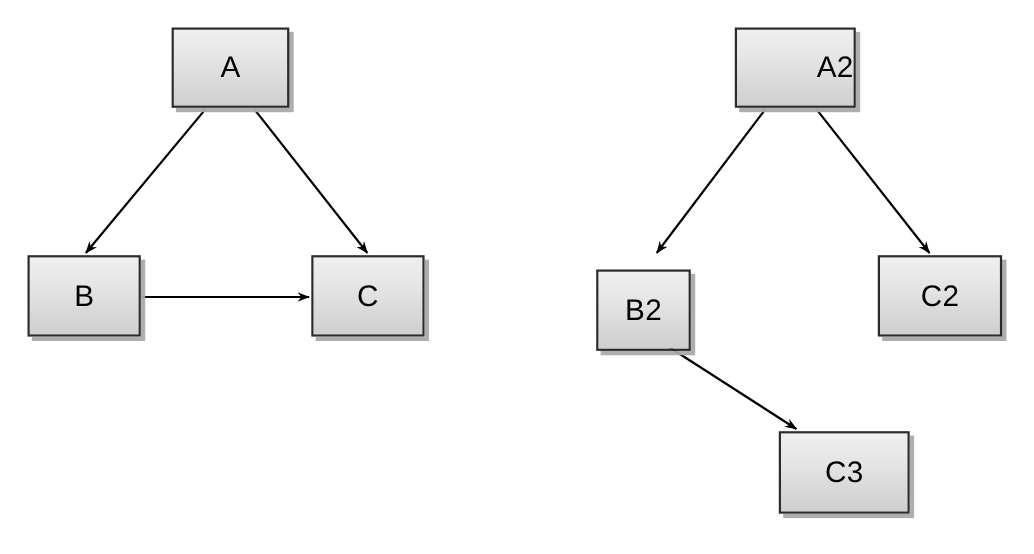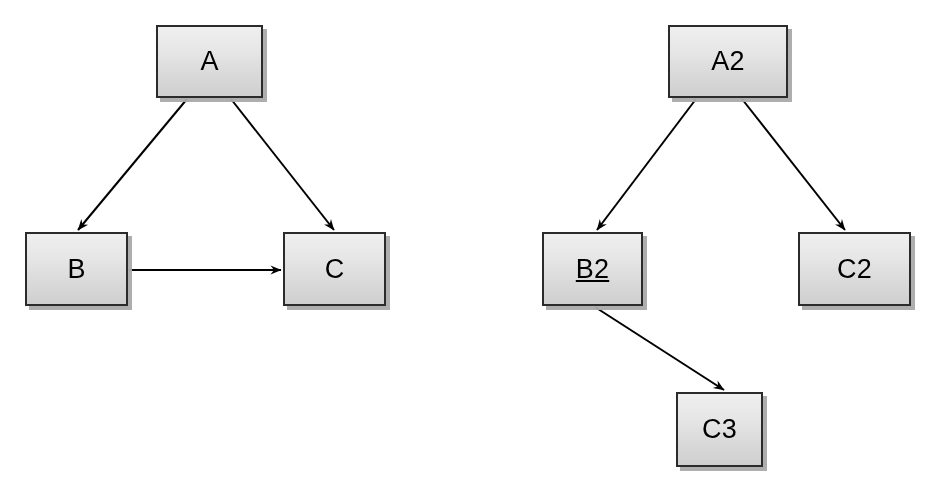--- a/index.html
+++ b/index.html
@@ -69,27 +69,27 @@
   <div id="nodes-group">
       <div class="node" style="left: 156px; top: 25px; width: 107px; height: 73px;">
         <span class="node-label">A</span>
       </div>
       <div class="node" style="left: 25px; top: 232px; width: 103px; height: 74px;">
         <span class="node-label">B</span>
       </div>
       <div class="node" style="left: 283px; top: 232px; width: 103px; height: 74px;">
         <span class="node-label">C</span>
       </div>
-      <div class="node" style="left: 668px; top: 25px; width: 120px; height: 73px;">
+      <div class="node" style="left: 668px; top: 25px; width: 110px; height: 73px; justify-content: flex-end;">
         <span class="node-label">A2</span>
       </div>
-      <div class="node" style="left: 542px; top: 232px; width: 101px; height: 74px; text-decoration: underline;">
+      <div class="node" style="left: 542px; top: 245px; width: 86px; height: 74px;">
         <span class="node-label">B2</span>
       </div>
       <div class="node" style="left: 798px; top: 232px; width: 113px; height: 74px;">
         <span class="node-label">C2</span>
       </div>
-      <div class="node" style="left: 676px; top: 392px; width: 87px; height: 75px;">
+      <div class="node" style="left: 708px; top: 392px; width: 119px; height: 75px;">
         <span class="node-label">C3</span>
       </div>
     </div>
 
 </div>
 
 </body></html>

